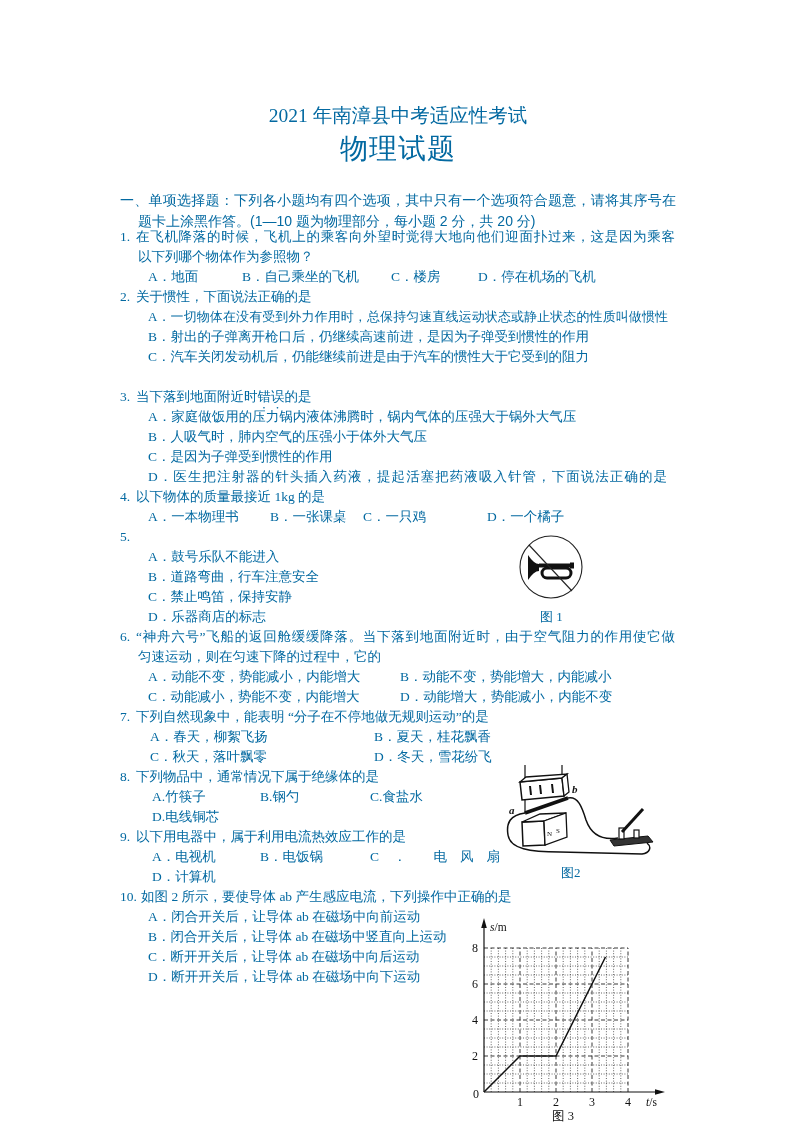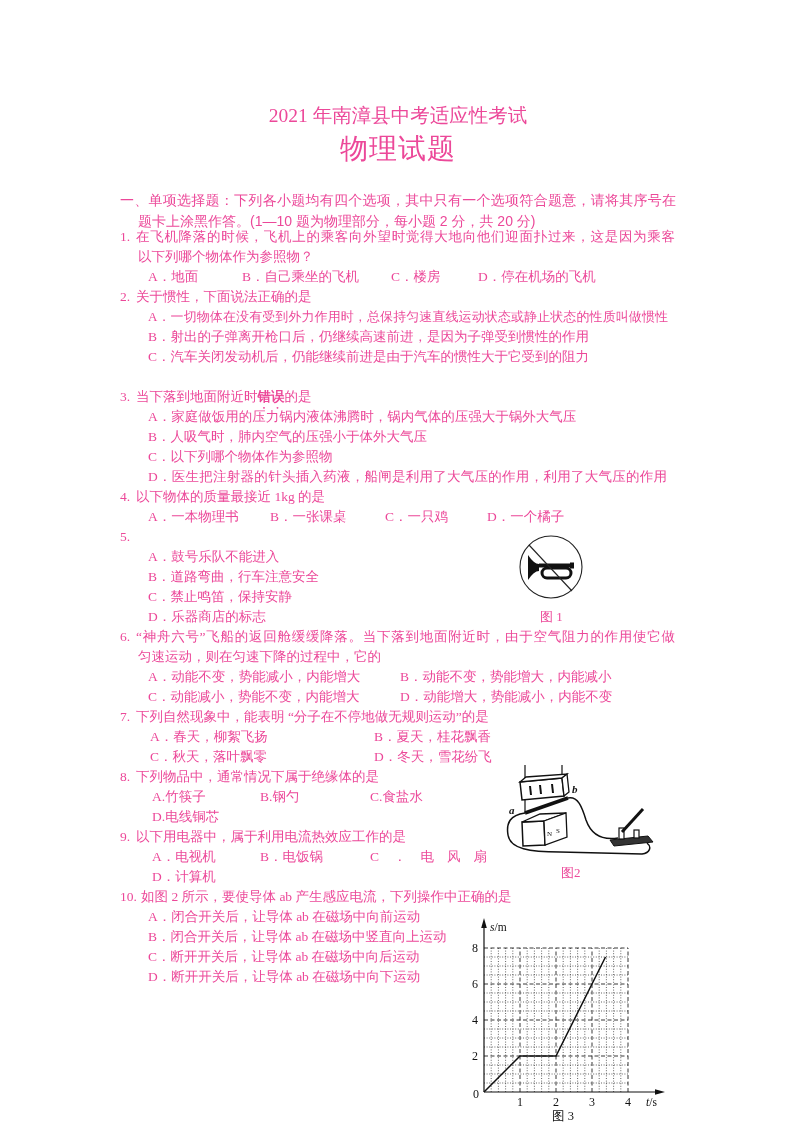--- a/index.html
+++ b/index.html
@@ -3,21 +3,21 @@
 <meta charset="utf-8">
 <style>
   html, body { margin: 0; padding: 0; background: #ffffff; }
   #page {
     position: relative;
     width: 793px;
     height: 1122px;
     background: #ffffff;
     overflow: hidden;
     font-family: "Liberation Serif", "DejaVu Serif", serif;
-    color: #ec4899;
+    color: #0369a1;
   }
   .title {
     position: absolute; left: 0; width: 796px; top: 104px;
     height: 24px; line-height: 24px; text-align: center;
     font-size: 19.5px; font-family: "Liberation Serif", "DejaVu Serif", serif;
   }
   .subtitle {
     position: absolute; left: 0; width: 796px; top: 130px;
     height: 38px; line-height: 38px; text-align: center;
     font-size: 28px; letter-spacing: 1px;
@@ -36,24 +36,24 @@
   .num { position: absolute; left: 120px; top: 0; }
   .txt { position: absolute; top: 0; }
   .full {
     white-space: normal; text-align: justify; text-align-last: justify;
     height: 20px; overflow: hidden;
   }
   .hdr.full { height: 18px; }
   .small { font-size: 13px; }
   .em {
     -webkit-text-emphasis: filled dot; text-emphasis: filled dot;
-    -webkit-text-emphasis-position: under; text-emphasis-position: under right; font-weight: bold;
+    -webkit-text-emphasis-position: under; text-emphasis-position: under right;
   }
   .spread-label { letter-spacing: 14px; }
-  .spread-text { letter-spacing: 13px; }
+  .spread-text { letter-spacing: 13px; margin-left: 13px; }
   .caption {
     position: absolute; height: 20px; line-height: 20px;
     font-size: 13px; white-space: nowrap;
   }
   svg text { font-family: "Liberation Serif", "DejaVu Serif", serif; }
 </style>
 </head>
 <body>
 
 <div id="page">
@@ -96,34 +96,34 @@
     <span class="num">3.</span>
     <span class="txt" style="left:136px"><span>当下落到地面附近时</span><span class="em">错误</span><span>的是</span></span>
   </div>
   <div class="line" style="top:407px">
     <span class="txt" style="left:148px"><span>A．</span><span>家庭做饭用的压力锅内液体沸腾时，锅内气体的压强大于锅外大气压</span></span>
   </div>
   <div class="line" style="top:427px">
     <span class="txt" style="left:148px"><span>B．</span><span>人吸气时，肺内空气的压强小于体外大气压</span></span>
   </div>
   <div class="line" style="top:447px">
-    <span class="txt" style="left:148px"><span>C．</span><span>以下列哪个物体作为参照物</span></span>
+    <span class="txt" style="left:148px"><span>C．</span><span>是因为子弹受到惯性的作用</span></span>
   </div>
   <div class="line" style="top:467px">
-    <span class="txt full" style="left:148px;width:519px"><span>D．</span><span>医生把注射器的针头插入药液，船闸是利用了大气压的作用，利用了大气压的作用</span></span>
+    <span class="txt full" style="left:148px;width:519px"><span>D．</span><span>医生把注射器的针头插入药液，提起活塞把药液吸入针管，下面说法正确的是</span></span>
   </div>
 
   <div class="line" style="top:487px">
     <span class="num">4.</span>
     <span class="txt" style="left:136px">以下物体的质量最接近 1kg 的是</span>
   </div>
   <div class="line" style="top:507px">
     <span class="txt" style="left:148px"><span>A．</span><span>一本物理书</span></span>
     <span class="txt" style="left:270px"><span>B．</span><span>一张课桌</span></span>
-    <span class="txt" style="left:385px"><span>C．</span><span>一只鸡</span></span>
+    <span class="txt" style="left:363px"><span>C．</span><span>一只鸡</span></span>
     <span class="txt" style="left:487px"><span>D．</span><span>一个橘子</span></span>
   </div>
 
   <div class="line" style="top:527px">
     <span class="num">5.</span>
   </div>
   <div class="line" style="top:547px">
     <span class="txt" style="left:148px"><span>A．</span><span>鼓号乐队不能进入</span></span>
   </div>
   <div class="line" style="top:567px">

